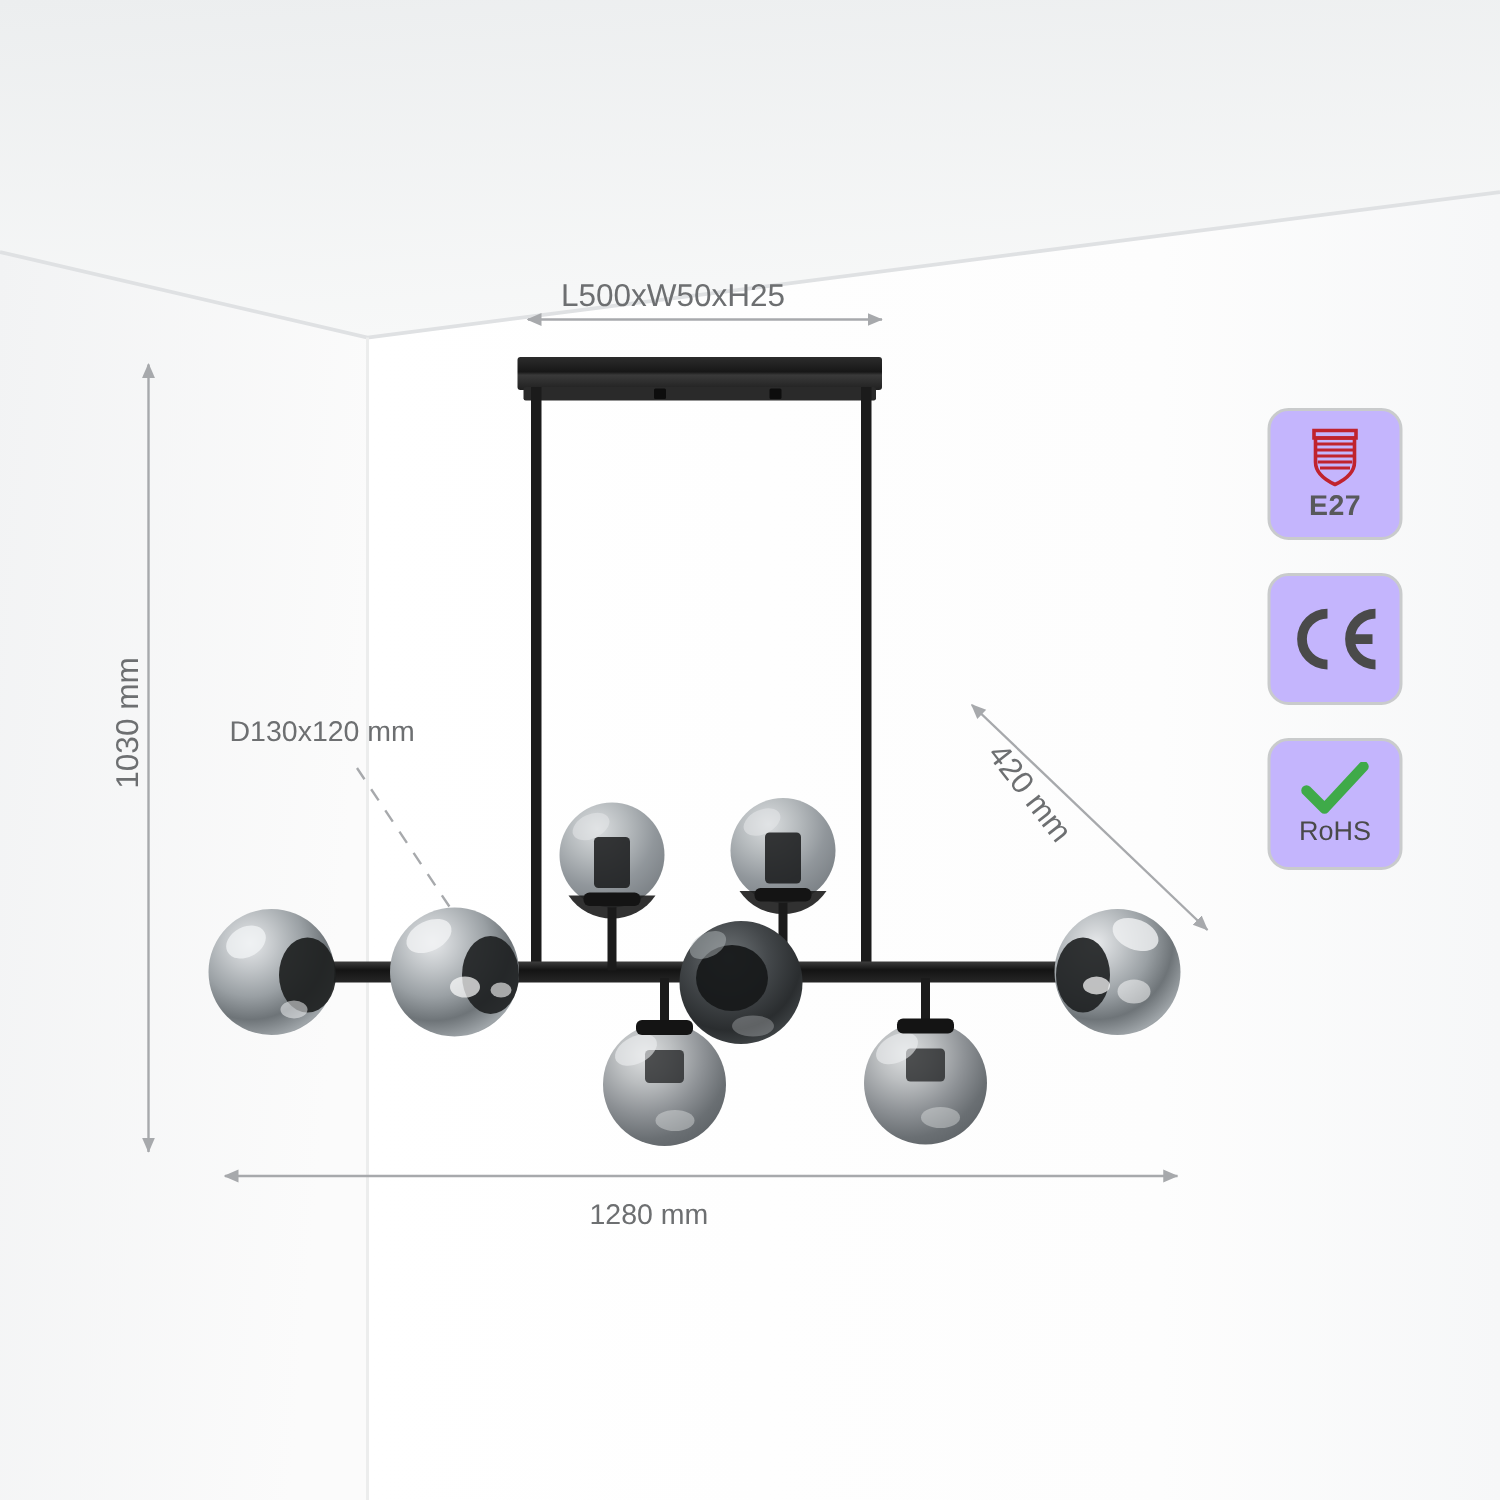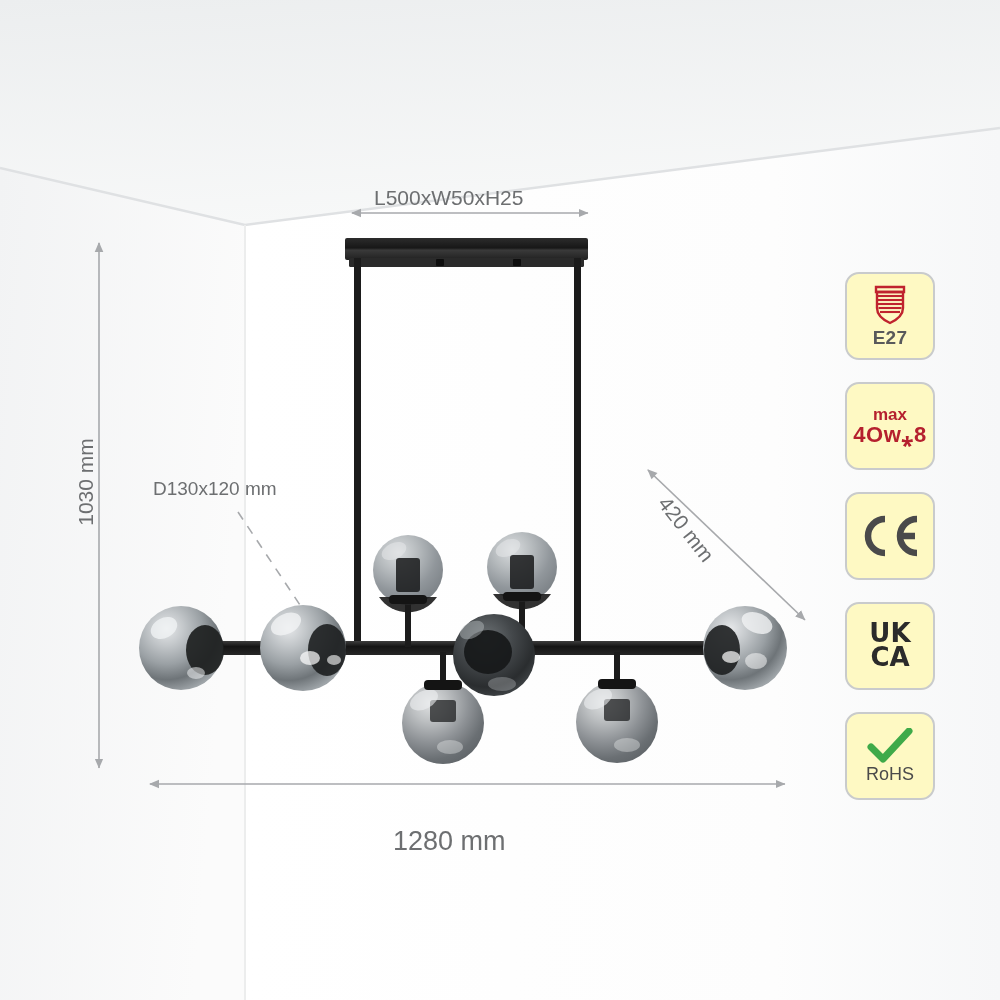--- a/index.html
+++ b/index.html
@@ -12,21 +12,21 @@
   #scene{position:absolute;left:0;top:0;width:1000px;height:1000px;}
 
   
   .badges{
     position:absolute;left:845px;top:272px;width:92px;
     display:flex;flex-direction:column;gap:22px;
   }
   .badge{
     width:90px;height:88px;box-sizing:border-box;
     border:2px solid #c9cbcc;border-radius:14px;
-    background:#fef9c3;
+    background:#c4b5fd;
     display:flex;flex-direction:column;
     align-items:center;justify-content:center;
     position:relative;
   }
   .badge-e27 .cap{display:block;}
   .e27-label{
     font-size:19px;font-weight:bold;color:#58595b;
     letter-spacing:.3px;margin-top:1px;
   }
   .max-line1{font-size:17px;font-weight:bold;color:#b5202e;line-height:1.05;}
@@ -38,21 +38,21 @@
     font-family:"DejaVu Sans", sans-serif;
   }
   .rohs-label{font-size:18px;color:#4a4a4a;margin-top:-2px;}
 
   
   .dim{
     position:absolute;color:#6d6f71;white-space:nowrap;
     font-family:"Liberation Sans", sans-serif;
   }
   #dim-top-label{left:374px;top:186px;font-size:21px;}
-  #dim-width-label{left:393px;top:800px;font-size:27px;margin-top:26px;}
+  #dim-width-label{left:393px;top:800px;font-size:19px;}
   #dim-height-label{
     left:-4px;top:470px;width:180px;text-align:center;
     font-size:21px;transform:rotate(-90deg);transform-origin:center center;
   }
   #dim-depth-label{
     left:672px;top:492px;width:140px;text-align:left;
     font-size:21px;
     transform:rotate(52deg);transform-origin:left top;
   }
   #dim-globe-label{left:153px;top:478px;font-size:19px;}
@@ -258,37 +258,29 @@
         <path d="M10,8 h26 v16 q0,9 -13,15 q-13,-6 -13,-15 z" fill="none" stroke="#c0232e" stroke-width="2.4" stroke-linejoin="round"></path>
         <line x1="10" y1="12" x2="36" y2="12" stroke="#c0232e" stroke-width="2.1"></line>
         <line x1="10" y1="16" x2="36" y2="16" stroke="#c0232e" stroke-width="2.1"></line>
         <line x1="10.5" y1="20" x2="35.5" y2="20" stroke="#c0232e" stroke-width="2.1"></line>
         <line x1="11.5" y1="24" x2="34.5" y2="24" stroke="#c0232e" stroke-width="2.1"></line>
         <line x1="13" y1="28" x2="33" y2="28" stroke="#c0232e" stroke-width="2.1"></line>
       </svg>
       <span class="e27-label">E27</span>
     </div>
 
-    <div class="badge">
-      <span class="max-line1">max</span>
-      <span class="max-line2">4Ow⁎8</span>
-    </div>
 
     <div class="badge">
       <svg class="ce-mark" width="62" height="44" viewBox="0 0 62 44">
         <path d="M26,5 A17,17 0 1 0 26,39" fill="none" stroke="#4a4a4a" stroke-width="6.5" stroke-linecap="butt"></path>
         <path d="M58,5 A17,17 0 1 0 58,39" fill="none" stroke="#4a4a4a" stroke-width="6.5" stroke-linecap="butt"></path>
         <line x1="41" y1="22" x2="56" y2="22" stroke="#4a4a4a" stroke-width="6.5"></line>
       </svg>
     </div>
 
-    <div class="badge">
-      <div class="ukca">UK</div>
-      <div class="ukca">CA</div>
-    </div>
 
     <div class="badge">
       <svg width="50" height="38" viewBox="0 0 50 38">
         <path d="M6,19 L18,31 L44,3" fill="none" stroke="#3faa49" stroke-width="7" stroke-linecap="round" stroke-linejoin="round"></path>
       </svg>
       <span class="rohs-label">RoHS</span>
     </div>
 
   </div>
 </div>

